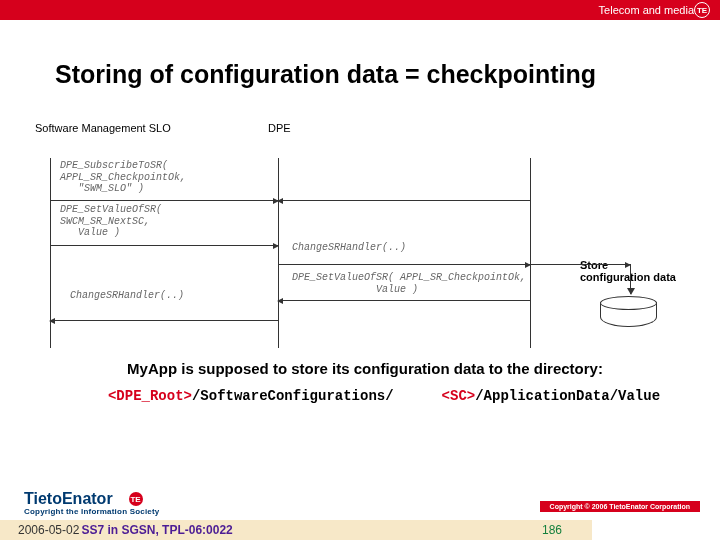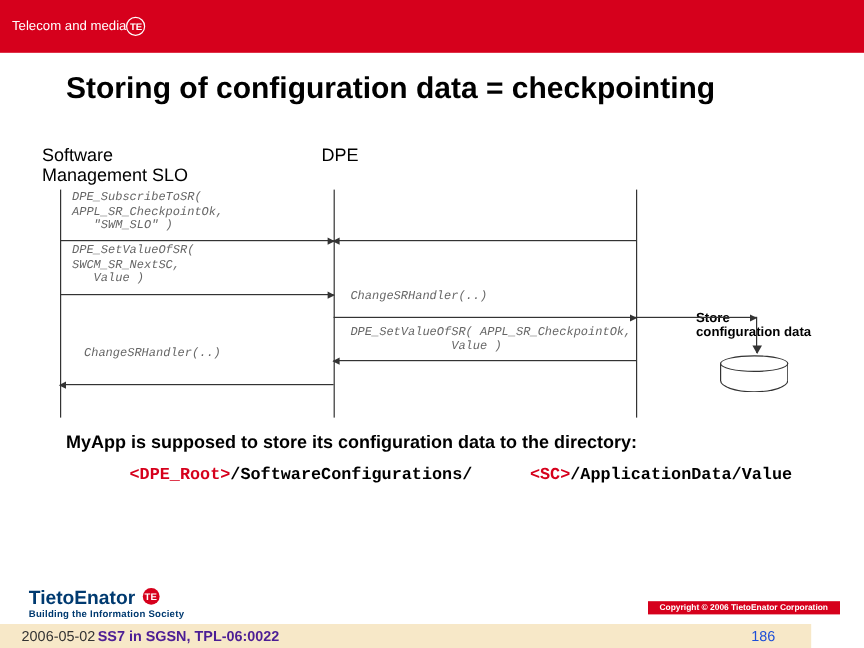--- a/index.html
+++ b/index.html
@@ -7,24 +7,24 @@
     width: 720px;
     height: 540px;
     font-family: Arial, sans-serif;
     position: relative;
     background: #fff;
   }
   .topbar {
     background: #d6001c;
     color: #fff;
     font-size: 11px;
-    padding: 14px 10px;
+    padding: 2px 10px;
     height: 16px;
     display: flex;
-    justify-content: flex-start;
+    justify-content: flex-end;
     align-items: center;
   }
   .te-badge {
     width: 14px; height: 14px; border-radius: 50%;
     background: #d6001c; border: 1px solid #fff;
     font-size: 8px; display: flex; align-items: center;
     justify-content: center; font-weight: bold; color: #fff;
   }
   .title {
     font-size: 25px;
@@ -41,21 +41,21 @@
     height: 220px;
   }
   .lifeline {
     position: absolute;
     border-left: 1px solid #333;
     height: 190px;
     top: 28px;
   }
   .ll-label {
     position: absolute;
-    font-size: 15px;
+    font-size: 11px;
     top: -10px;
     line-height: 1.1;
   }
   .msg {
     position: absolute;
     font-family: "Courier New", monospace;
     font-size: 10px;
     color: #666;
     line-height: 1.15;
     font-style: italic;
@@ -117,38 +117,39 @@
     border-left: 4px solid transparent;
     border-right: 4px solid transparent;
     border-top: 7px solid #333;
   }
   .caption {
     position: absolute;
     font-size: 15px;
     font-weight: bold;
     width: 620px;
     left: 55px;
-    text-align: left;
+    text-align: center;
   }
   .caption2 {
     position: absolute;
     font-family: "Courier New", monospace;
     font-size: 14px;
     font-weight: bold;
     width: 640px;
     left: 40px;
     text-align: center;
   }
   .caption2 .red { color: #d6001c; margin-left: 48px; }
   .logo-area {
     position: absolute;
     left: 24px;
     bottom: 32px;
     display: flex;
-    gap: 6px;
+    align-items: center;
+    gap: 16px;
   }
   .logo-text {
     font-size: 16px;
     font-weight: bold;
     color: #003a70;
   }
   .logo-sub {
     font-size: 8px;
     font-weight: bold;
     color: #003a70;
@@ -170,30 +171,30 @@
     background: #d6001c;
     color: #fff;
     font-size: 7px;
     font-weight: bold;
     padding: 2px 10px;
   }
   .footer {
     position: absolute;
     bottom: 0;
     left: 0;
-    width: 676px;
+    width: 592px;
     height: 20px;
     background: #f7e8c8;
     font-size: 12px;
     display: flex;
     align-items: center;
   }
   .footer .date { margin-left: 18px; color: #333; }
   .footer .mid { margin-left: 2px; color: #4c1d95; font-weight: bold; }
-  .footer .page { margin-left: auto; margin-right: 30px; color: #1d4ed8; }
+  .footer .page { margin-left: auto; margin-right: 30px; color: #15803d; }
 </style>
 </head>
 <body>
 
 <div class="topbar">
   <span>Telecom and media</span>
   <span class="te-badge">TE</span>
 </div>
 
 <div class="title">Storing of configuration data = checkpointing</div>
@@ -241,21 +242,21 @@
 
 <div class="caption" style="top:360px">MyApp is supposed to store its configuration data to the directory:</div>
 <div class="caption2" style="top:388px">
   <span class="red">&lt;DPE_Root&gt;</span><span>/SoftwareConfigurations/</span><span class="red">&lt;SC&gt;</span><span>/ApplicationData/Value</span>
 </div>
 
 <div class="logo-area">
   <span class="logo-text">TietoEnator</span>
   <span class="logo-badge">TE</span>
 </div>
-<div class="logo-sub">Building the Information Society</div>
+<div class="logo-sub">Copyright the Information Society</div>
 
 <div class="copyright">Copyright © 2006 TietoEnator Corporation</div>
 
 <div class="footer">
   <span class="date">2006-05-02</span>
   <span class="mid">SS7 in SGSN, TPL-06:0022</span>
   <span class="page">186</span>
 </div>
 
 </body></html>

